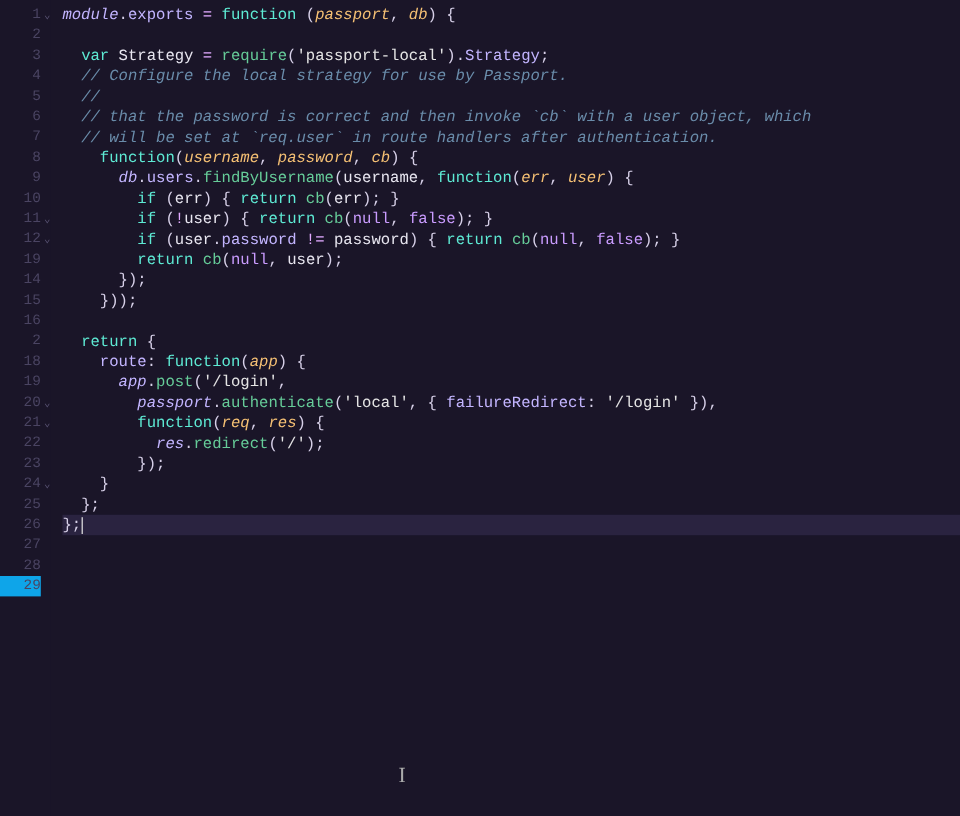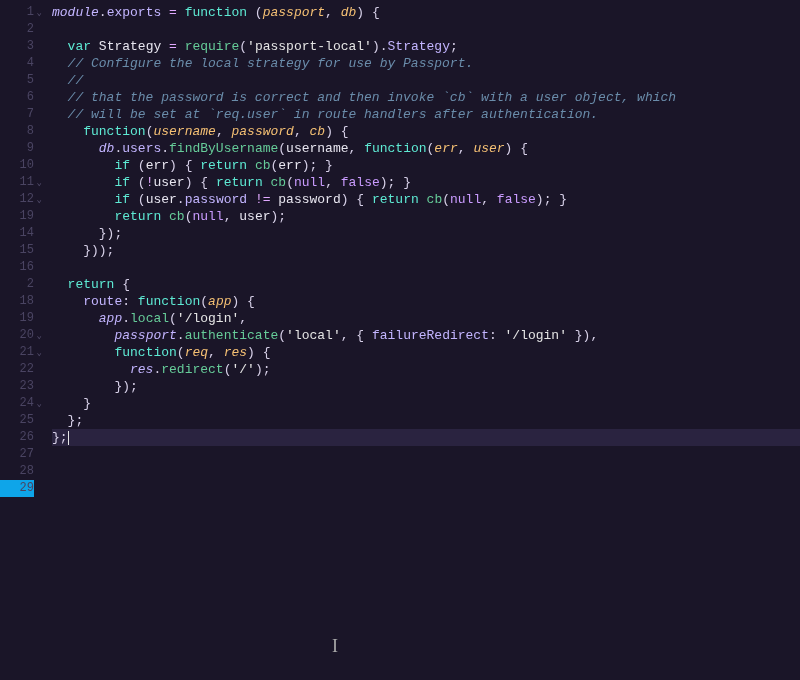--- a/index.html
+++ b/index.html
@@ -122,21 +122,21 @@
     <div class="code-line">      <span class="tok-var">db</span><span class="tok-punct">.</span><span class="tok-prop">users</span><span class="tok-punct">.</span><span class="tok-fn">findByUsername</span><span class="tok-punct">(</span><span class="tok-white">username</span><span class="tok-punct">, </span><span class="tok-kw">function</span><span class="tok-punct">(</span><span class="tok-param">err</span><span class="tok-punct">, </span><span class="tok-param">user</span><span class="tok-punct">) </span><span class="tok-punct">{</span></div>
     <div class="code-line">        <span class="tok-kw">if</span><span class="tok-punct"> (</span><span class="tok-white">err</span><span class="tok-punct">) { </span><span class="tok-kw">return</span><span> </span><span class="tok-fn">cb</span><span class="tok-punct">(</span><span class="tok-white">err</span><span class="tok-punct">); }</span></div>
     <div class="code-line">        <span class="tok-kw">if</span><span class="tok-punct"> (</span><span class="tok-op">!</span><span class="tok-white">user</span><span class="tok-punct">) { </span><span class="tok-kw">return</span><span> </span><span class="tok-fn">cb</span><span class="tok-punct">(</span><span class="tok-const">null</span><span class="tok-punct">, </span><span class="tok-const">false</span><span class="tok-punct">); }</span></div>
     <div class="code-line">        <span class="tok-kw">if</span><span class="tok-punct"> (</span><span class="tok-white">user</span><span class="tok-punct">.</span><span class="tok-prop">password</span><span class="tok-op"> != </span><span class="tok-white">password</span><span class="tok-punct">) { </span><span class="tok-kw">return</span><span> </span><span class="tok-fn">cb</span><span class="tok-punct">(</span><span class="tok-const">null</span><span class="tok-punct">, </span><span class="tok-const">false</span><span class="tok-punct">); }</span></div>
     <div class="code-line">        <span class="tok-kw">return</span><span> </span><span class="tok-fn">cb</span><span class="tok-punct">(</span><span class="tok-const">null</span><span class="tok-punct">, </span><span class="tok-white">user</span><span class="tok-punct">);</span></div>
     <div class="code-line">      <span class="tok-punct">});</span></div>
     <div class="code-line">    <span class="tok-punct">}));</span></div>
     <div class="code-line"></div>
     <div class="code-line">  <span class="tok-kw">return</span><span> </span><span class="tok-punct">{</span></div>
     <div class="code-line">    <span class="tok-prop">route</span><span class="tok-punct">: </span><span class="tok-kw">function</span><span class="tok-punct">(</span><span class="tok-param">app</span><span class="tok-punct">) </span><span class="tok-punct">{</span></div>
-    <div class="code-line">      <span class="tok-var">app</span><span class="tok-punct">.</span><span class="tok-fn">local</span><span class="tok-punct">(</span><span class="tok-str2">'/login'</span><span class="tok-punct">,</span></div>
+    <div class="code-line">      <span class="tok-var">app</span><span class="tok-punct">.</span><span class="tok-fn">post</span><span class="tok-punct">(</span><span class="tok-str2">'/login'</span><span class="tok-punct">,</span></div>
     <div class="code-line">        <span class="tok-var">passport</span><span class="tok-punct">.</span><span class="tok-fn">authenticate</span><span class="tok-punct">(</span><span class="tok-str2">'local'</span><span class="tok-punct">, { </span><span class="tok-prop">failureRedirect</span><span class="tok-punct">: </span><span class="tok-str2">'/login'</span><span class="tok-punct"> }),</span></div>
     <div class="code-line">        <span class="tok-kw">function</span><span class="tok-punct">(</span><span class="tok-param">req</span><span class="tok-punct">, </span><span class="tok-param">res</span><span class="tok-punct">) </span><span class="tok-punct">{</span></div>
     <div class="code-line">          <span class="tok-var">res</span><span class="tok-punct">.</span><span class="tok-fn">redirect</span><span class="tok-punct">(</span><span class="tok-str2">'/'</span><span class="tok-punct">);</span></div>
     <div class="code-line">        <span class="tok-punct">});</span></div>
     <div class="code-line">    <span class="tok-punct">}</span></div>
     <div class="code-line">  <span class="tok-punct">};</span></div>
     <div class="code-line active"><span class="tok-punct">};</span><span style="border-left:1px solid #e6e6e6;height:14px;display:inline-block;vertical-align:middle"></span></div>
 
     <span class="cursor-text">I</span>
   </div>

